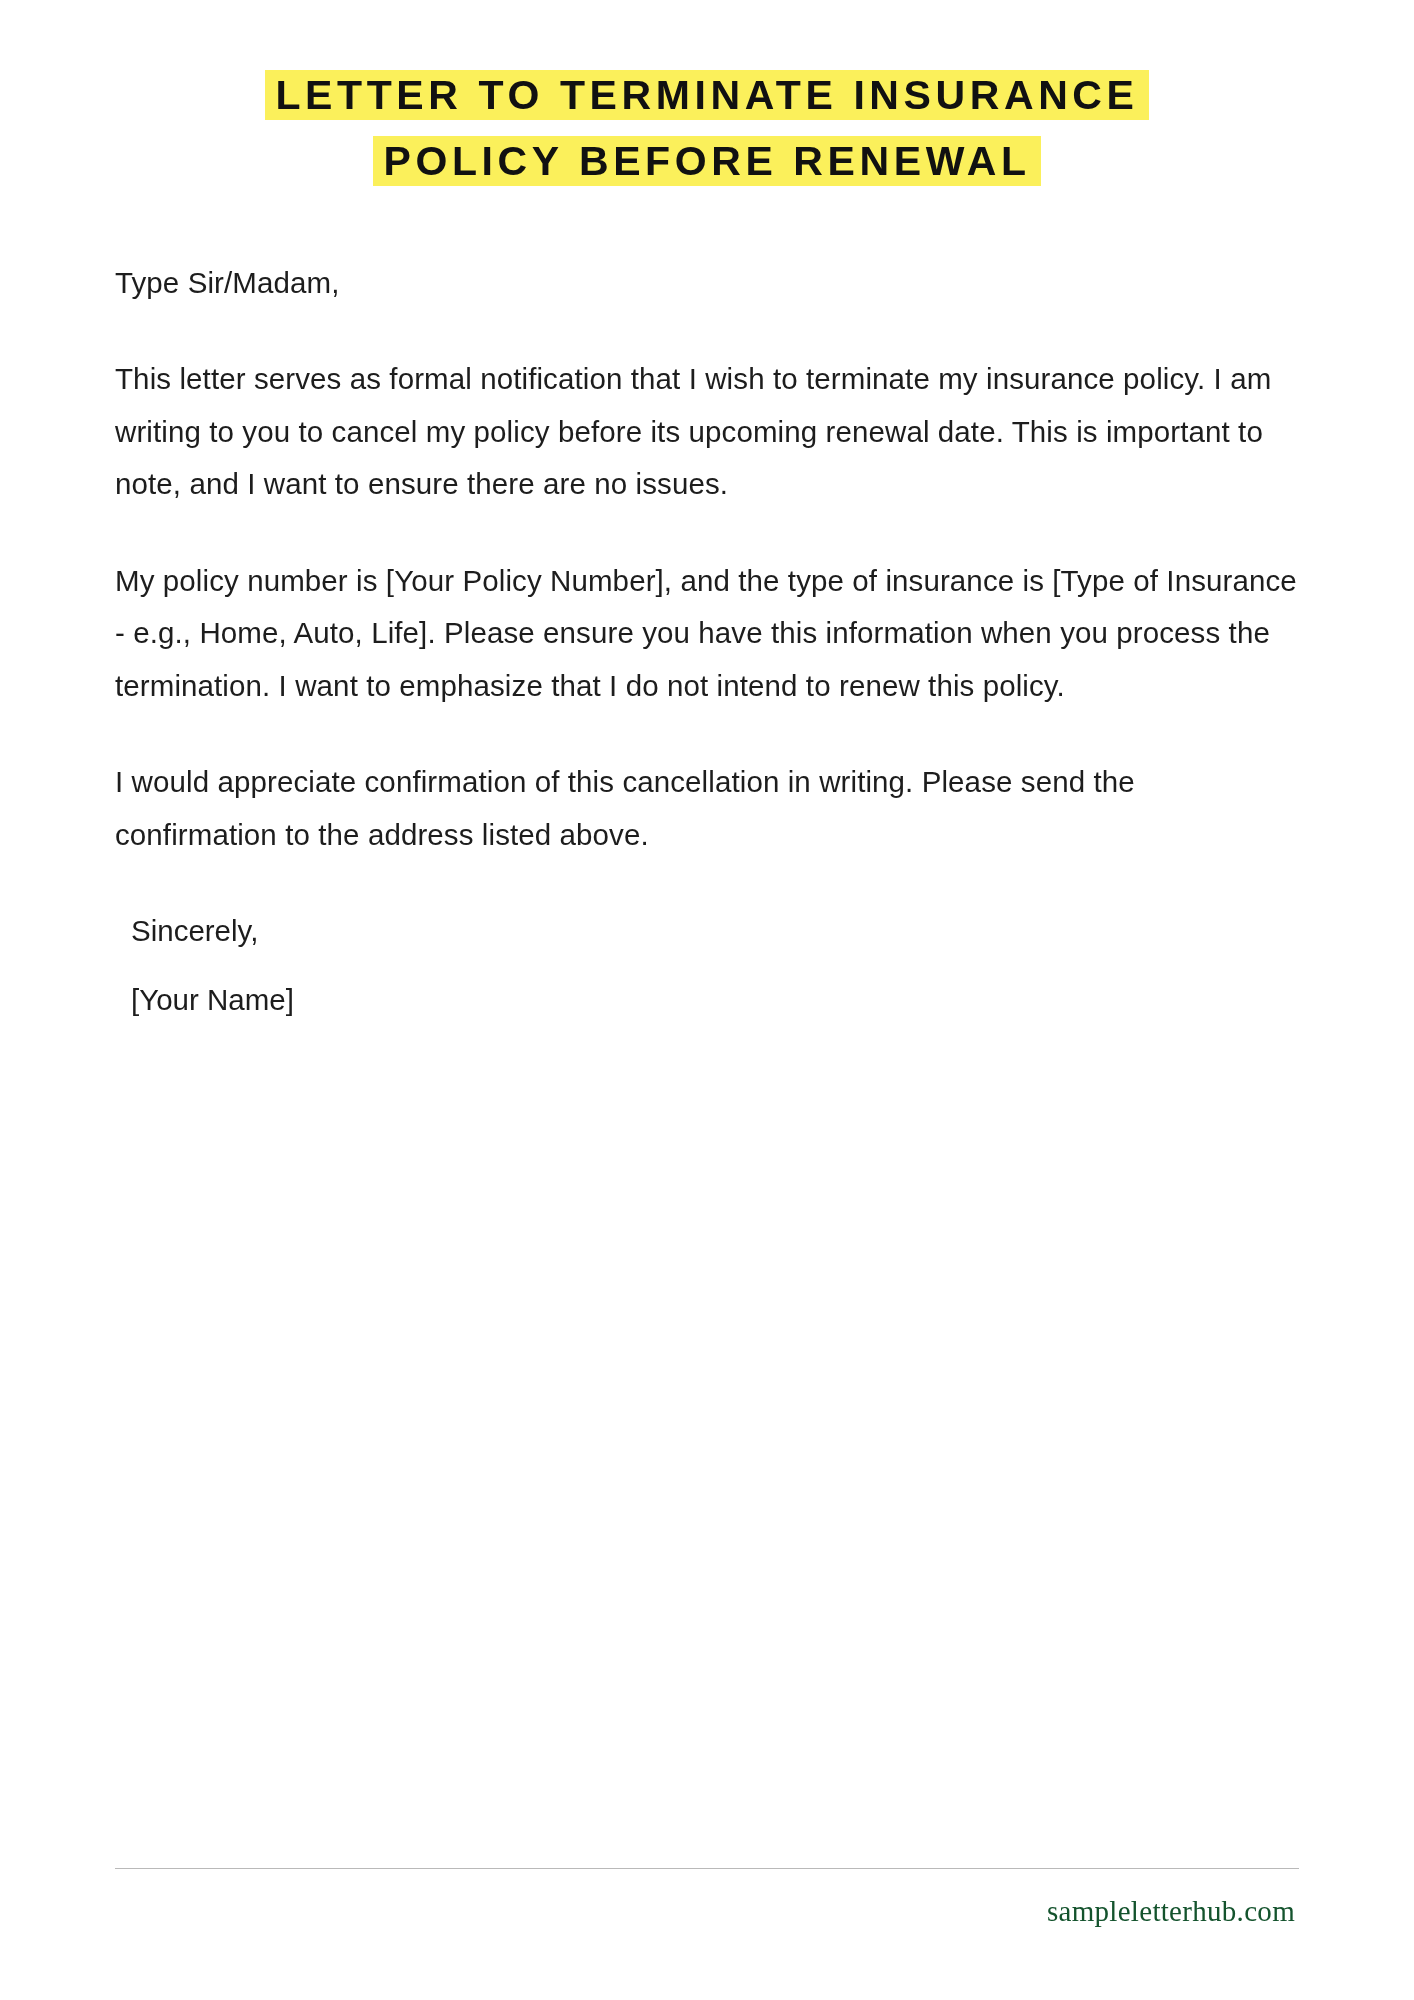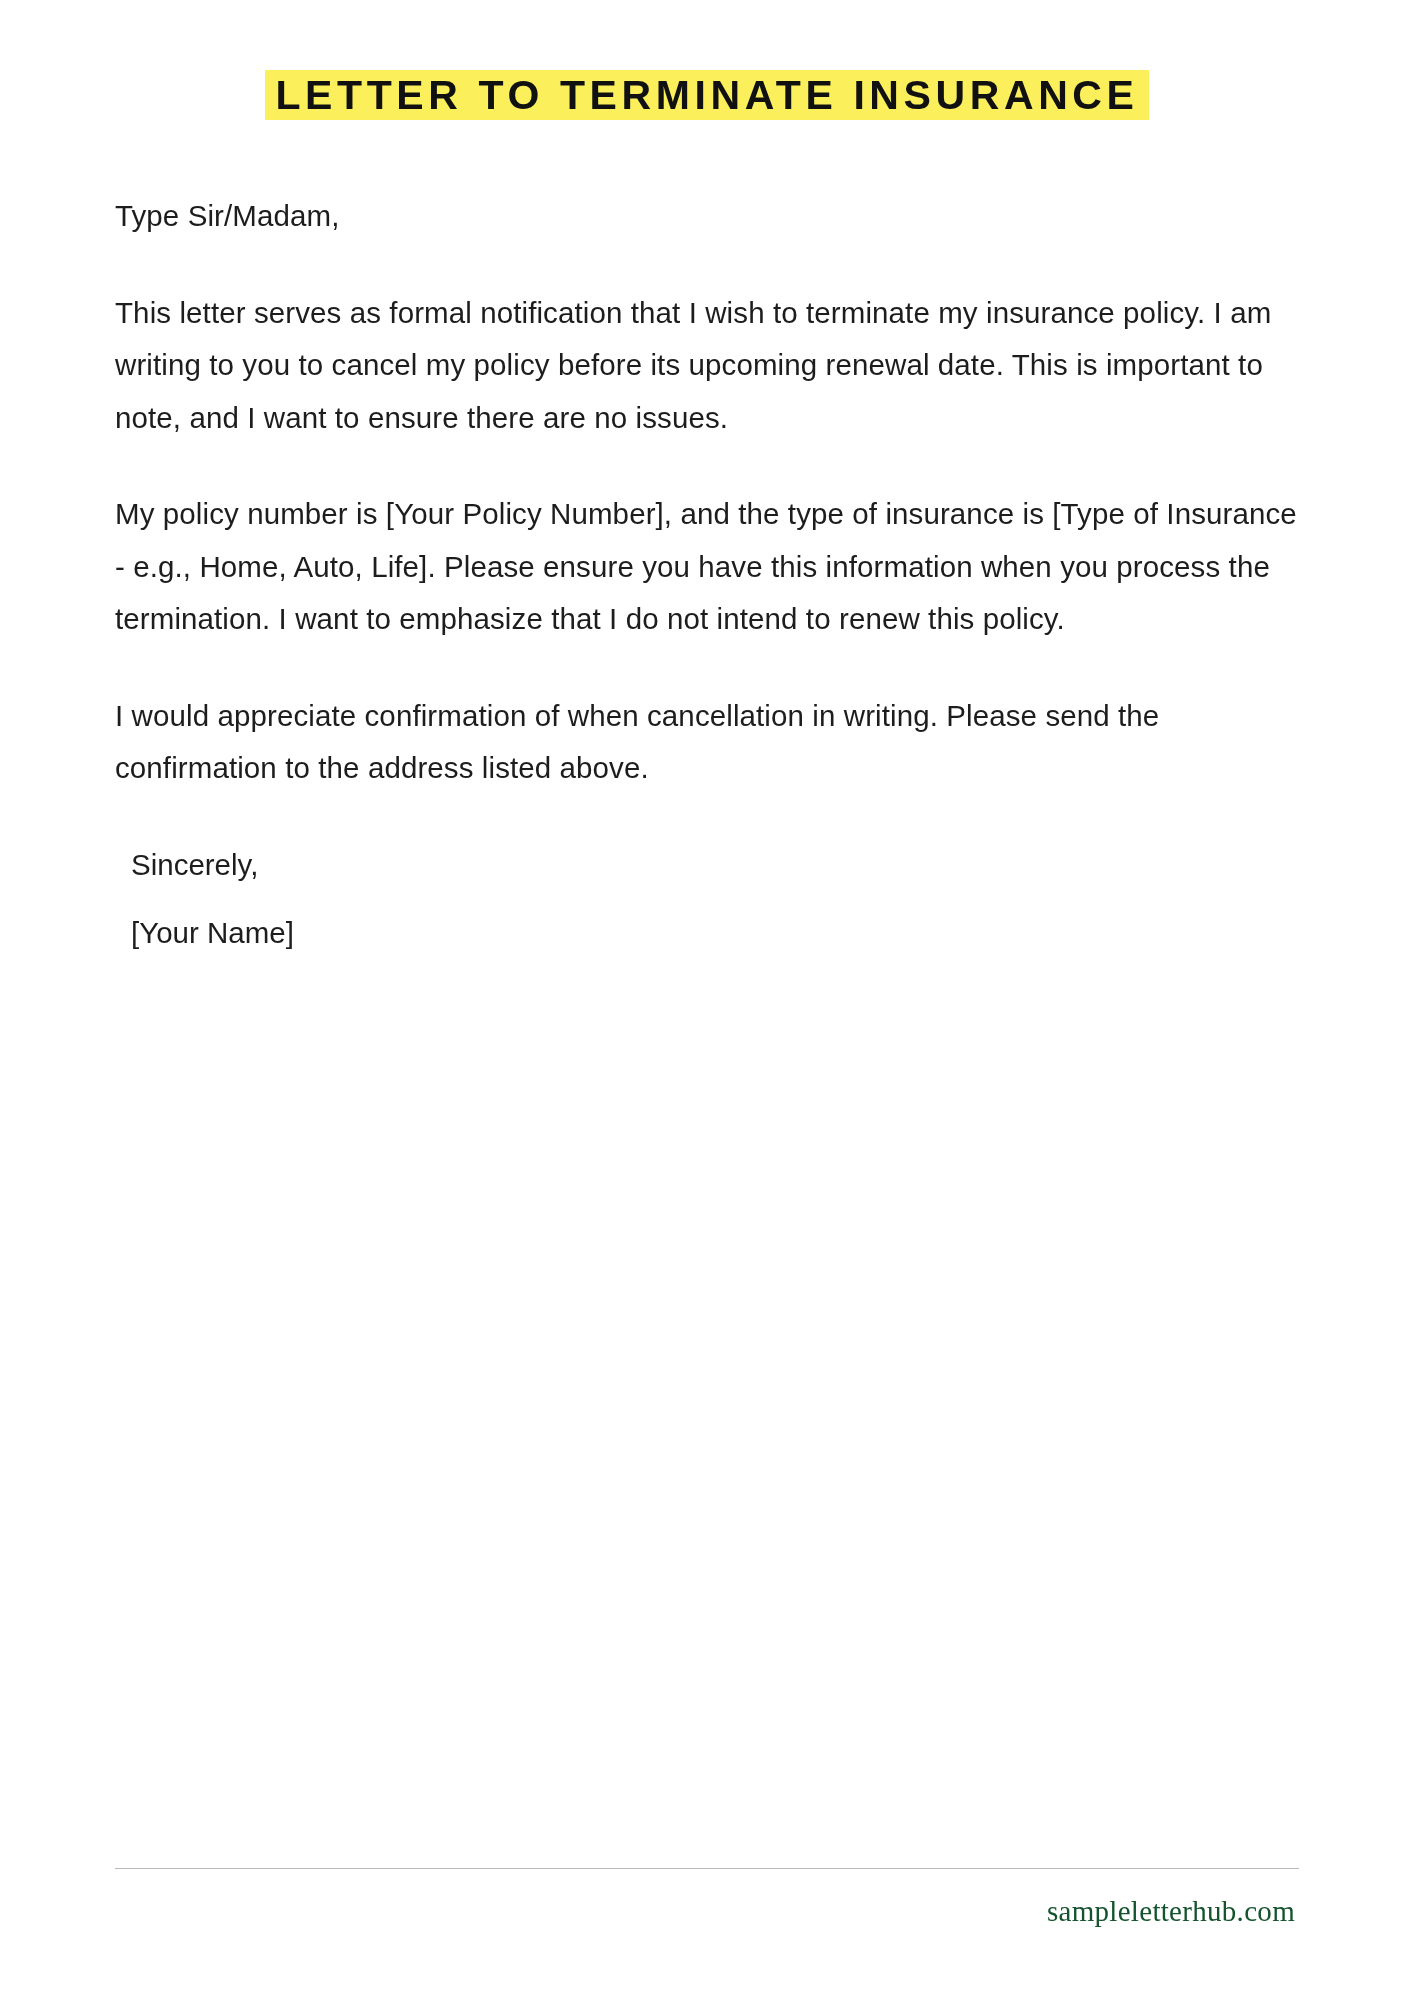--- a/index.html
+++ b/index.html
@@ -89,28 +89,31 @@
 </head>
 <body>
 
 <div class="page">
 
   <div class="title-block">
     <div class="title-wrap">
       <div>
         <span class="title-line">LETTER TO TERMINATE INSURANCE</span>
       </div>
+      <div>
+        <span class="title-line">POLICY BEFORE RENEWAL</span>
+      </div>
     </div>
   </div>
 
   <div class="body-block">
     <p class="para">Type Sir/Madam,</p>
     <p class="para">This letter serves as formal notification that I wish to terminate my insurance policy. I am writing to you to cancel my policy before its upcoming renewal date. This is important to note, and I want to ensure there are no issues.</p>
     <p class="para">My policy number is [Your Policy Number], and the type of insurance is [Type of Insurance - e.g., Home, Auto, Life]. Please ensure you have this information when you process the termination. I want to emphasize that I do not intend to renew this policy.</p>
-    <p class="para tight">I would appreciate confirmation of when cancellation in writing. Please send the confirmation to the address listed above.</p>
+    <p class="para tight">I would appreciate confirmation of this cancellation in writing. Please send the confirmation to the address listed above.</p>
 
     <div class="sign-block">
       <div>Sincerely,</div>
       <div>[Your Name]</div>
     </div>
   </div>
 
   <div class="footer">
     <div class="footer-rule"></div>
     <div class="footer-site">sampleletterhub.com</div>

